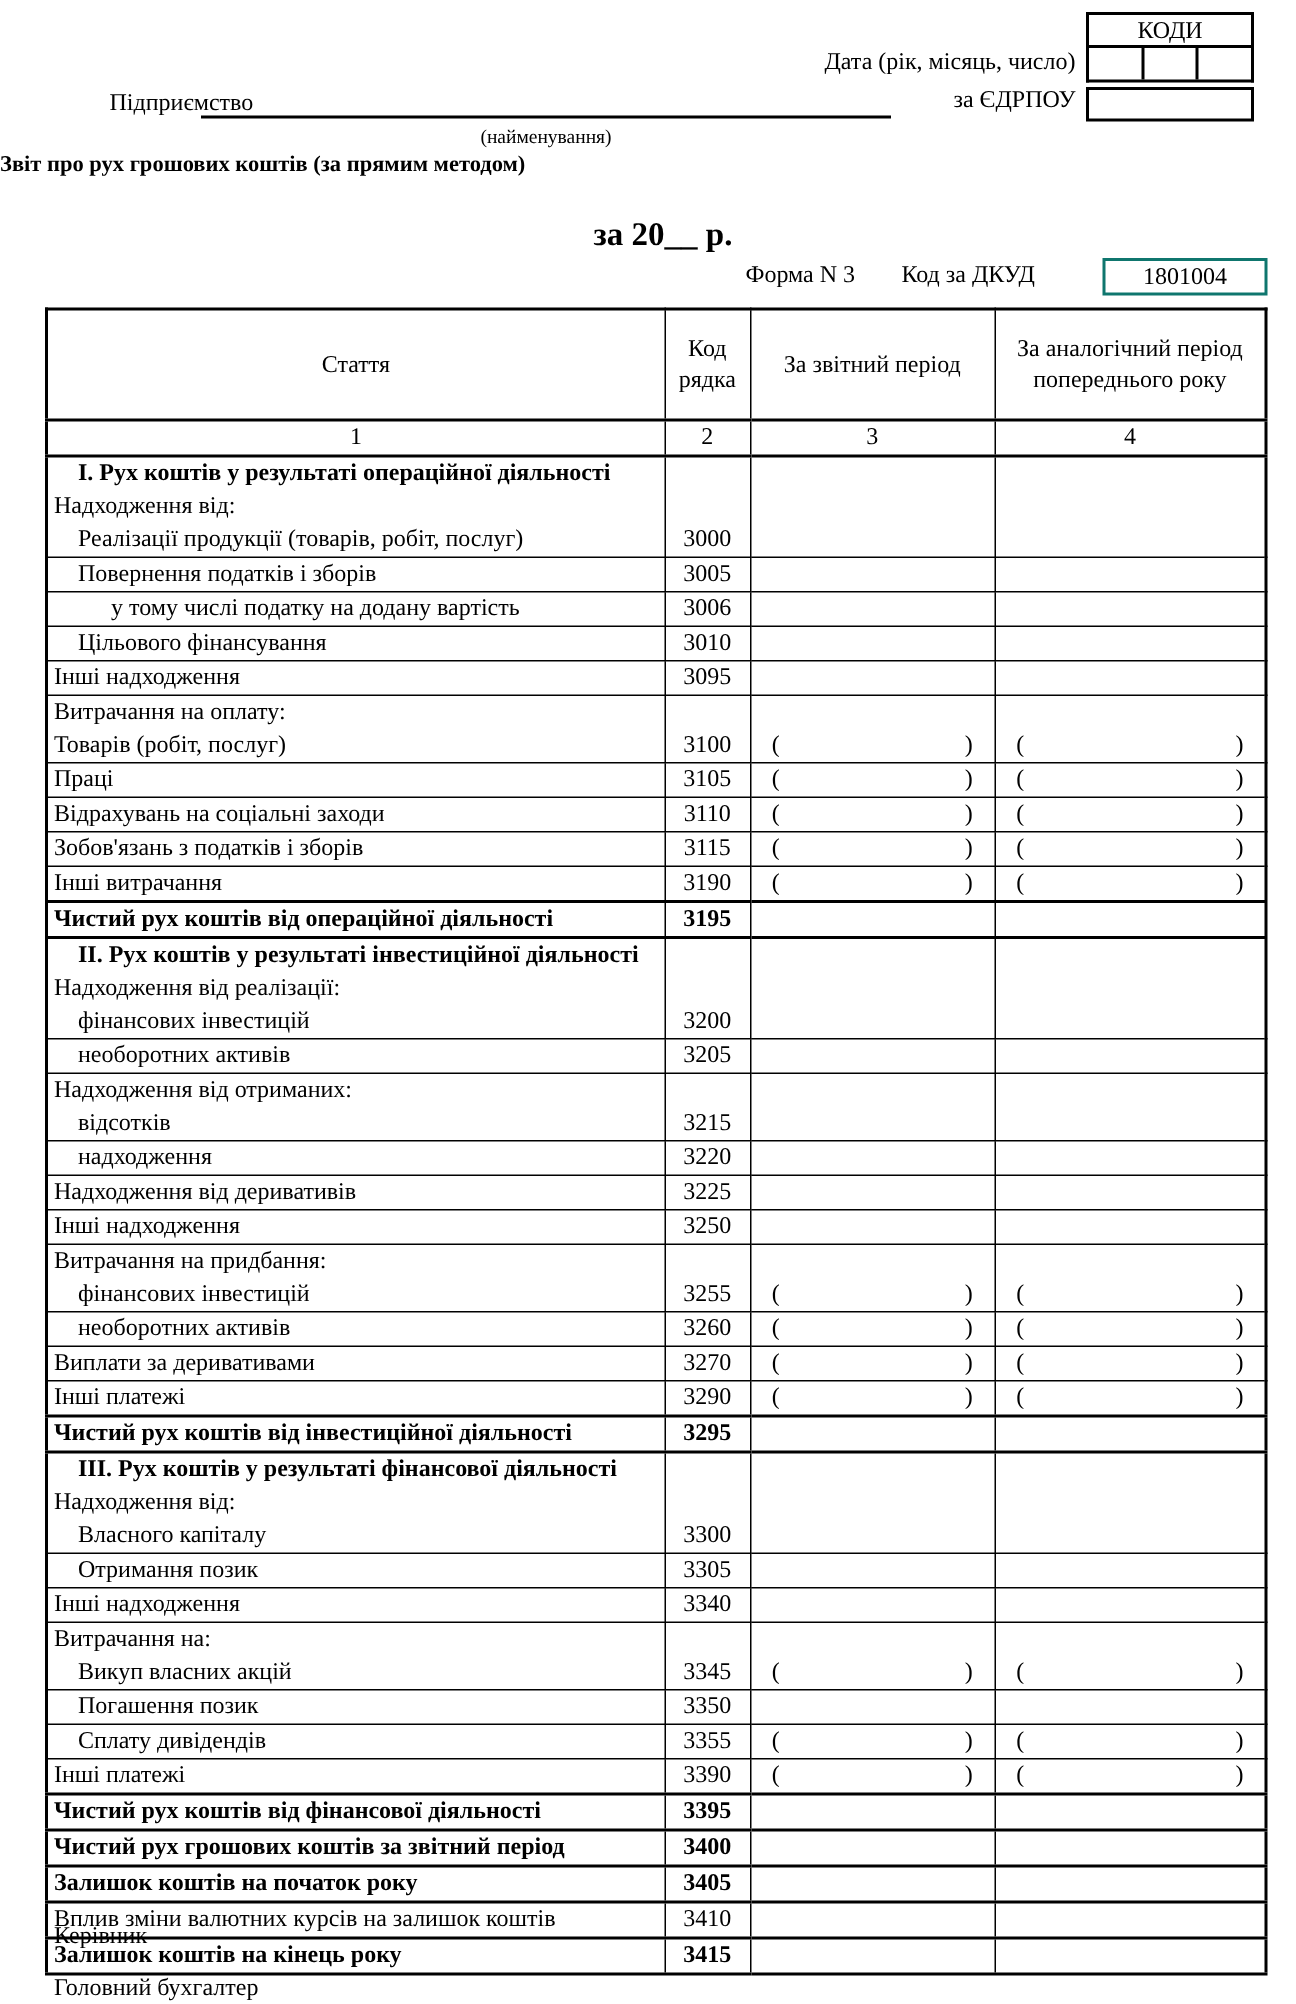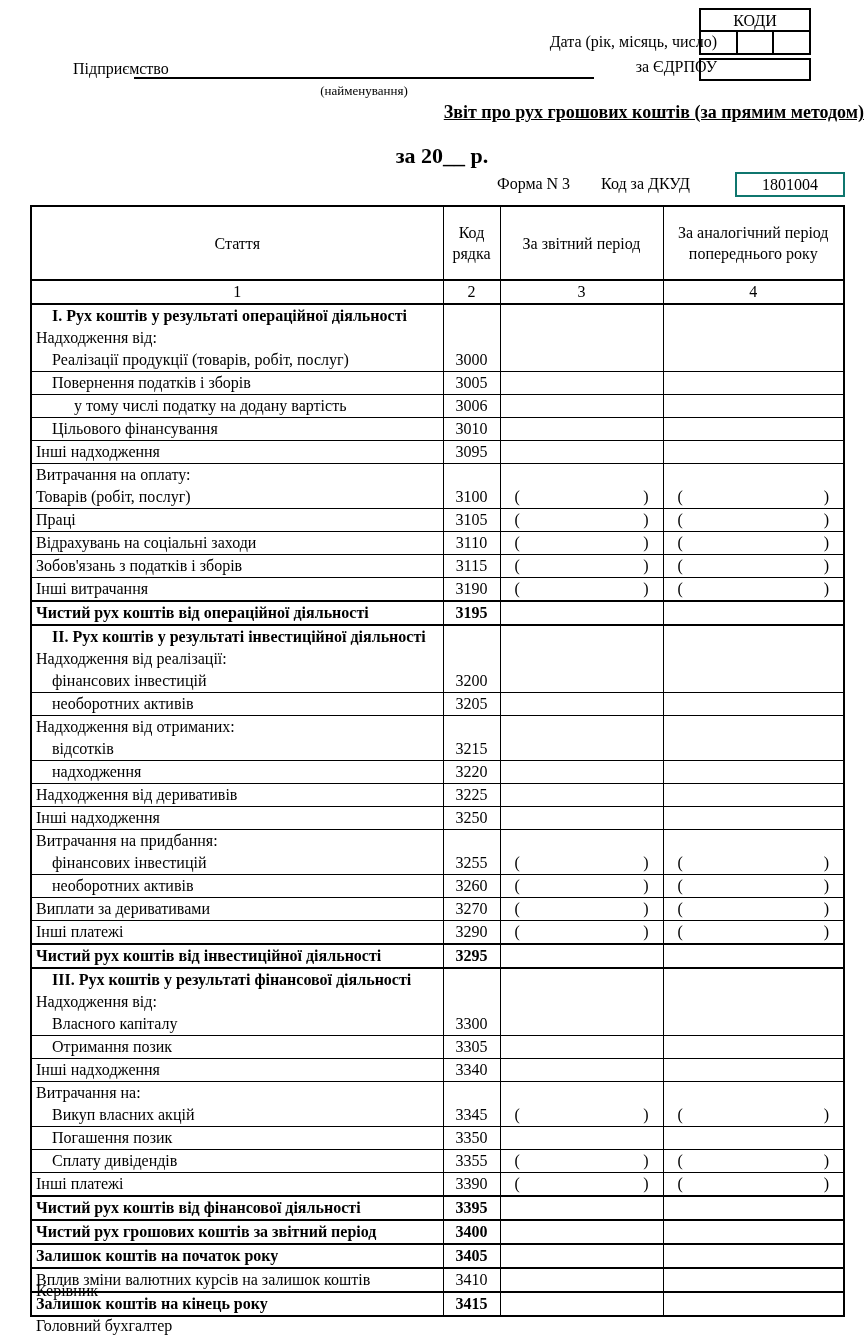--- a/index.html
+++ b/index.html
@@ -5,38 +5,38 @@
   * { box-sizing: border-box; margin: 0; padding: 0; }
   html, body { background: #fff; }
   body {
     width: 864px; height: 1336px;
     font-family: "Liberation Serif", "DejaVu Serif", serif;
     color: #000;
   }
   .page { position: relative; width: 864px; height: 1336px; overflow: hidden; }
 
   
-  .codes-box { position: absolute; left: 699px; top: 8px; width: 112px; font-size: 16px; }
+  .codes-box { position: absolute; left: 724px; top: 8px; width: 112px; font-size: 16px; }
   .codes-title { border: 2px solid #000; height: 24px; line-height: 21px; text-align: center; }
   .codes-date-row { display: flex; border: 2px solid #000; border-top: none; height: 23px; }
   .codes-date-row .cell { flex: 1; border-left: 2px solid #000; }
   .codes-date-row .cell:first-child { border-left: none; }
   .codes-edrpou { border: 2px solid #000; height: 23px; margin-top: 3px; }
 
   
   .lbl { position: absolute; font-size: 16px; white-space: nowrap; }
   .date-label   { top: 33px;  right: 147px; }
   .edrpou-label { top: 58px;  right: 147px; }
   .enterprise-label { top: 60px; left: 36px; margin-left: 37px; }
   .enterprise-line { position: absolute; top: 58px; left: 134px; width: 460px; height: 21px;
                      border-bottom: 2px solid #000; }
   .name-hint { position: absolute; top: 83px; left: 134px; width: 460px; text-align: center; font-size: 13px; }
 
-  .title { position: absolute; top: 102px; left: 0; width: 100%; text-align: right;
-           font-weight: bold; font-size: 18px; text-decoration: underline; }
+  .title { position: absolute; top: 102px; left: 0; width: 100%; text-align: left;
+           font-weight: bold; font-size: 15px; }
   .year-line { position: absolute; top: 143px; left: 0; width: 100%; text-align: center;
                font-weight: bold; font-size: 22px; padding-left: 20px; }
   .form-label { top: 175px; left: 497px; }
   .dkud-label { top: 175px; left: 601px; }
   .dkud-box { position: absolute; top: 172px; left: 735px; width: 110px; height: 25px;
               border: 2px solid #0f766e; text-align: center; font-size: 16px; line-height: 21px; }
 
   
   table.statement { position: absolute; left: 30px; top: 205px; width: 813px;
                     border-collapse: collapse; table-layout: fixed;

